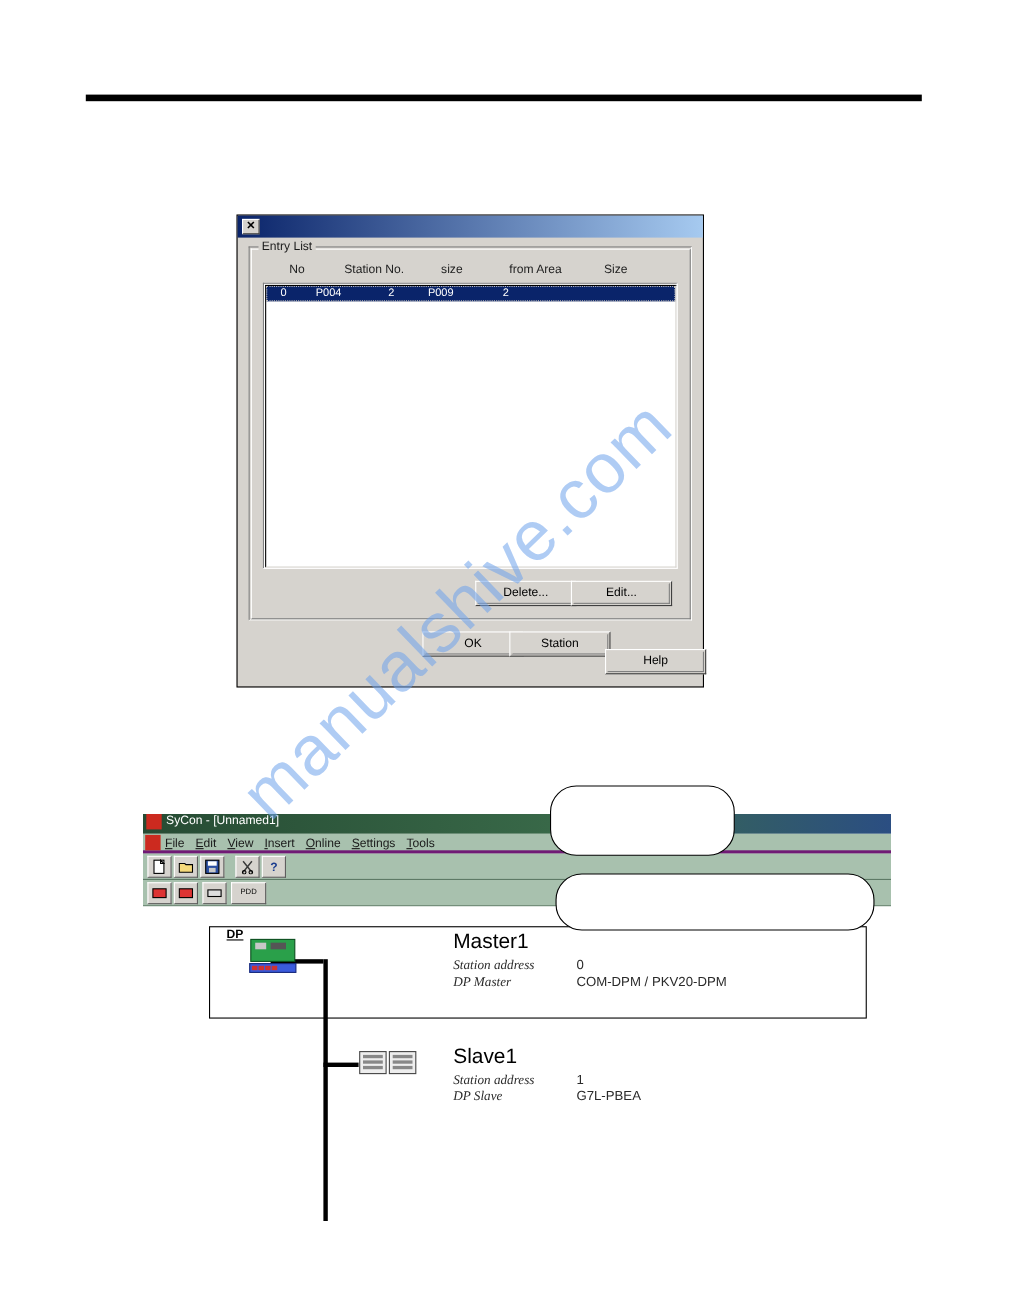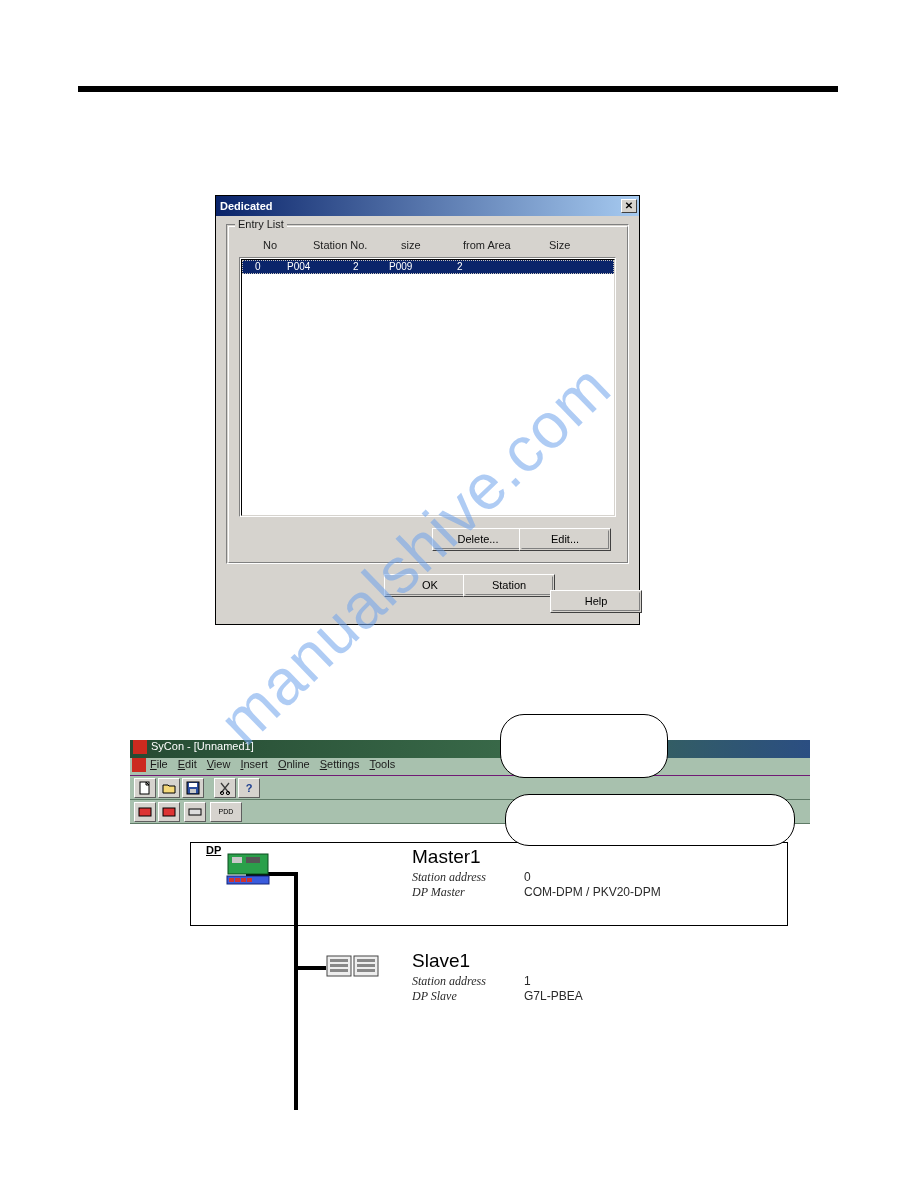--- a/index.html
+++ b/index.html
@@ -166,23 +166,23 @@
   }
   .sycon-titlebar .icon {
     width: 14px; height: 14px;
     background: #cc2a1f;
     margin-right: 4px;
     display: inline-block;
   }
   .sycon-menubar {
     height: 18px;
     background: #a8c1ae;
-    border-bottom: 1px solid #701a75;
-    display: flex;
-    align-items: flex-start;
+    border-bottom: 3px solid #701a75;
+    display: flex;
+    align-items: flex-end;
     padding-left: 2px;
     color: #1a1a1a;
   }
   .sycon-menubar .menuitem { margin-right: 10px; cursor: pointer; }
   .sycon-menubar .menuitem u { text-decoration: underline; }
   .sycon-menubar .mdi-icon {
     width: 14px; height: 14px;
     background: #cc2a1f;
     margin-right: 4px;
   }
@@ -278,21 +278,20 @@
 <div class="watermark">
   <svg viewBox="0 0 540 540">
     <text x="270" y="270" text-anchor="middle" transform="rotate(-44 270 270)" font-family="Arial" font-size="64" fill="#6fa3ec" letter-spacing="1">
       manualshive.com
     </text>
   </svg>
 </div>
 
 <div class="dialog">
   <div class="dialog-titlebar">
-    <span class="dialog-title">Dedicated</span>
     <span class="dialog-close">✕</span>
   </div>
 
   <div class="groupbox">
     <div class="groupbox-inner"></div>
     <span class="groupbox-label">Entry List</span>
 
     <div class="col-headers">
       <span style="left:22px">No</span>
       <span style="left:72px">Station No.</span>

